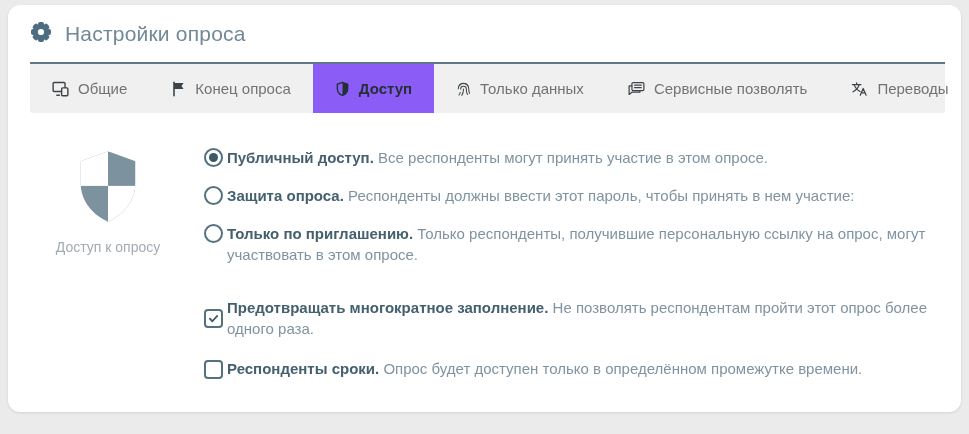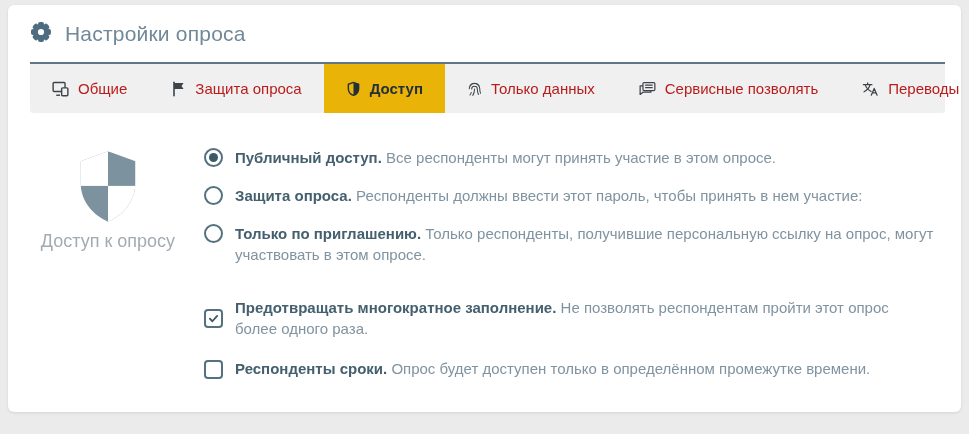--- a/index.html
+++ b/index.html
@@ -7,21 +7,21 @@
     width:969px;height:434px;
     background:#ebebeb;
     font-family:"Liberation Sans", sans-serif;
     position:relative;
     overflow:hidden;
   }
   .card{
     position:absolute;left:8px;top:5px;
     width:953px;height:407px;
     background:#ffffff;
-    border-radius:6px;
+    border-radius:12px;
     box-shadow:0 1px 3px rgba(0,0,0,0.10);
   }
   
   .card-header{
     height:57px;
     display:flex;align-items:center;gap:13px;
     padding:0 22px;
   }
   .card-title{
     font-size:21px;color:#708898;letter-spacing:.2px;
@@ -37,50 +37,50 @@
     background:#f0f0f0;
     height:49px;
     display:flex;
     justify-content:space-between;
     align-items:stretch;
     border-radius:0 0 3px 3px;
   }
   .tab{
     display:flex;align-items:center;gap:9px;
     padding:0 22px;
-    font-size:15px;color:#b91c1c;
+    font-size:15px;color:#737373;
     cursor:pointer;white-space:nowrap;
   }
   .tab.active{
-    background:#eab308;
+    background:#8b5cf6;
     font-weight:bold;color:#242f38;
   }
   .tab .ticon{display:flex;align-items:center;}
   
   .content{
     display:flex;
     padding:34px 22px 0 22px;
   }
   .side{
     width:156px;
     flex-shrink:0;
     display:flex;flex-direction:column;align-items:center;
     padding-top:4px;
   }
   .side-label{
-    margin-top:4px;
-    font-size:18px;color:#a3abb1;
+    margin-top:12px;
+    font-size:14px;color:#a3abb1;
   }
   .options{
     flex:1;
     padding-left:18px;
     max-width:730px;
   }
   .opt-row{
-    display:flex;gap:12px;
+    display:flex;gap:4px;
     margin-bottom:17px;
     align-items:flex-start;
   }
   .opt-text{
     font-size:15px;line-height:21px;color:#8093a0;
   }
   .opt-text b{color:#44606f;font-weight:bold;}
   
   .radio{
     width:15px;height:15px;flex-shrink:0;
@@ -143,21 +143,21 @@
       <span>Общие</span>
     </div>
 
     <div class="tab">
       <span class="ticon">
         <svg width="15" height="16" viewBox="0 0 15 16">
           <path d="M3 1.2v13.6" stroke="#3d4449" stroke-width="1.6" stroke-linecap="round"></path>
           <path d="M3 2h9.6l-2.1 3 2.1 3H3z" fill="#3d4449"></path>
         </svg>
       </span>
-      <span>Защита опроса</span>
+      <span>Конец опроса</span>
     </div>
 
     <div class="tab active">
       <span class="ticon">
         <svg width="15" height="16" viewBox="0 0 16 16">
           <path d="M8 1 2.5 3v4.4c0 3.5 2.3 6.3 5.5 7.4 3.2-1.1 5.5-3.9 5.5-7.4V3z" fill="none" stroke="#242f38" stroke-width="1.5"></path>
           <path d="M8 1l5.5 2v4.4c0 3.5-2.3 6.3-5.5 7.4z" fill="#242f38"></path>
         </svg>
       </span>
       <span>Доступ</span>

